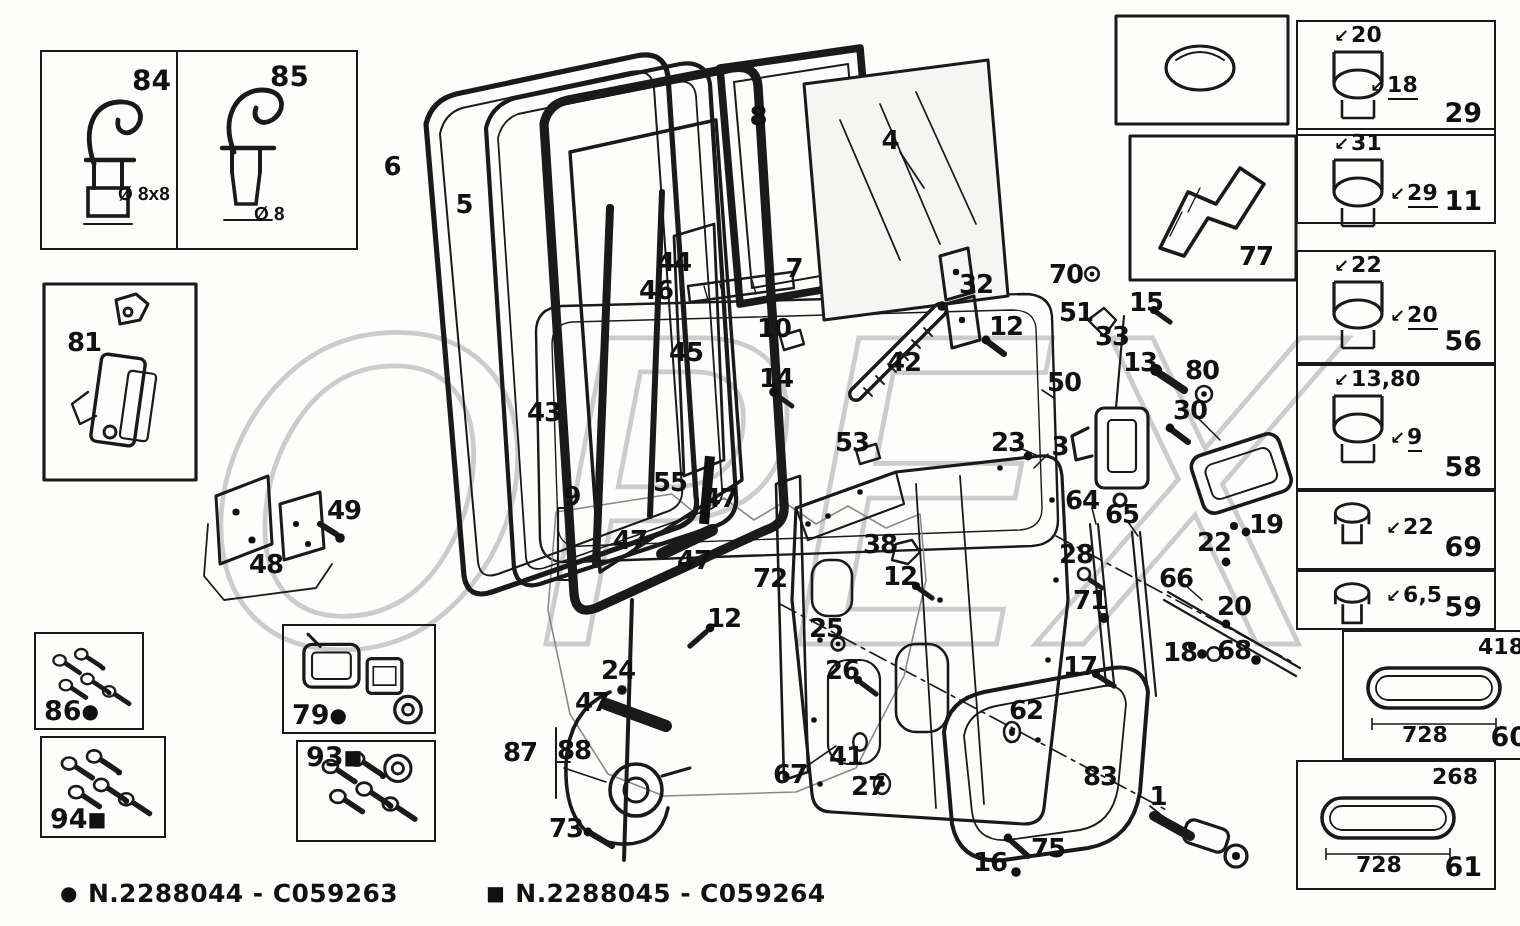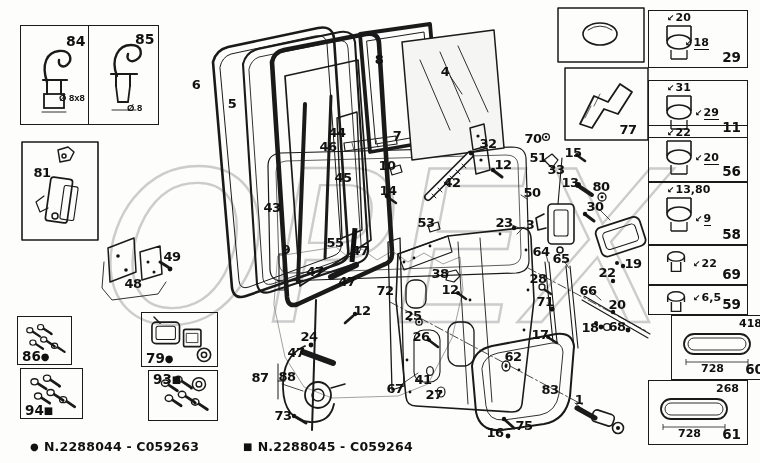--- a/index.html
+++ b/index.html
@@ -4,21 +4,21 @@
 <style>
   html,body{margin:0;padding:0;background:#e8e8e8;}
   .page{position:relative;width:760px;height:463px;background:#fdfdfc;overflow:hidden;
         font-family:"Liberation Sans",sans-serif;color:#111;}
   .art{position:absolute;left:0;top:0;z-index:1;}
   .callout{position:absolute;z-index:5;transform:translate(-50%,-50%);
            font-family:"DejaVu Sans",sans-serif;font-weight:700;font-size:13px;
            letter-spacing:-0.5px;white-space:nowrap;}
   
   .hooksbox{position:absolute;left:20px;top:25px;width:137px;height:98px;
-            border:1.6px solid #1a1a1a;z-index:4;background:transparent;}
+            border:1.6px solid #1a1a1a;z-index:4;background:transparent;padding-left:20px;}
   .hooksbox .divider{position:absolute;left:67px;top:0;bottom:0;width:0;border-left:1.4px solid #1a1a1a;}
   .hlbl{position:absolute;font-family:"DejaVu Sans",sans-serif;font-weight:700;font-size:14px;}
   .hdim{position:absolute;font-size:9.5px;font-weight:700;white-space:nowrap;}
   
   .kitbox{position:absolute;border:1.6px solid #1a1a1a;z-index:4;box-sizing:border-box;}
   .kitbox svg{position:absolute;left:1px;top:1px;}
   .klabel{position:absolute;left:4px;bottom:1px;font-family:"DejaVu Sans",sans-serif;
           font-weight:700;font-size:13.5px;line-height:1;white-space:nowrap;z-index:2;}
   .kitbox.label-top .klabel{top:2px;bottom:auto;}
   .kmark{font-size:10px;vertical-align:1px;}
@@ -307,21 +307,21 @@
     <g fill="none" stroke="#1a1a1a" stroke-width="1.6">
             <path d="M10,5 L10,20 M34,5 L34,20 M10,5 L34,5"></path>
     <ellipse cx="22" cy="21" rx="12" ry="7"></ellipse>
             <path d="M14,29 L14,38 M30,29 L30,38 M14,38 L30,38" stroke-width="1.3"></path>
           </g>
         </svg>
         <span class="dim" style="left:18px;top:1px"><i class="arr">↙</i><b>20</b></span>
         <span class="dim u" style="left:36px;top:26px"><i class="arr">↙</i><b>18</b></span>
         <span class="ref">29</span>
       </div>
-      <div class="refcell" style="top: 80px; height: 58px;">
+      <div class="refcell" style="top: 64px; height: 48px;">
         <svg viewBox="0 0 46 42" width="46" height="42" style="position: absolute; left: 8px; top: 10px;">
     <g fill="none" stroke="#1a1a1a" stroke-width="1.6">
             <path d="M10,5 L10,20 M34,5 L34,20 M10,5 L34,5"></path>
     <ellipse cx="22" cy="21" rx="12" ry="7"></ellipse>
             <path d="M14,29 L14,38 M30,29 L30,38 M14,38 L30,38" stroke-width="1.3"></path>
           </g>
         </svg>
         <span class="dim" style="left:18px;top:1px"><i class="arr">↙</i><b>31</b></span>
         <span class="dim u" style="left:46px;top:26px"><i class="arr">↙</i><b>29</b></span>
         <span class="ref">11</span>

